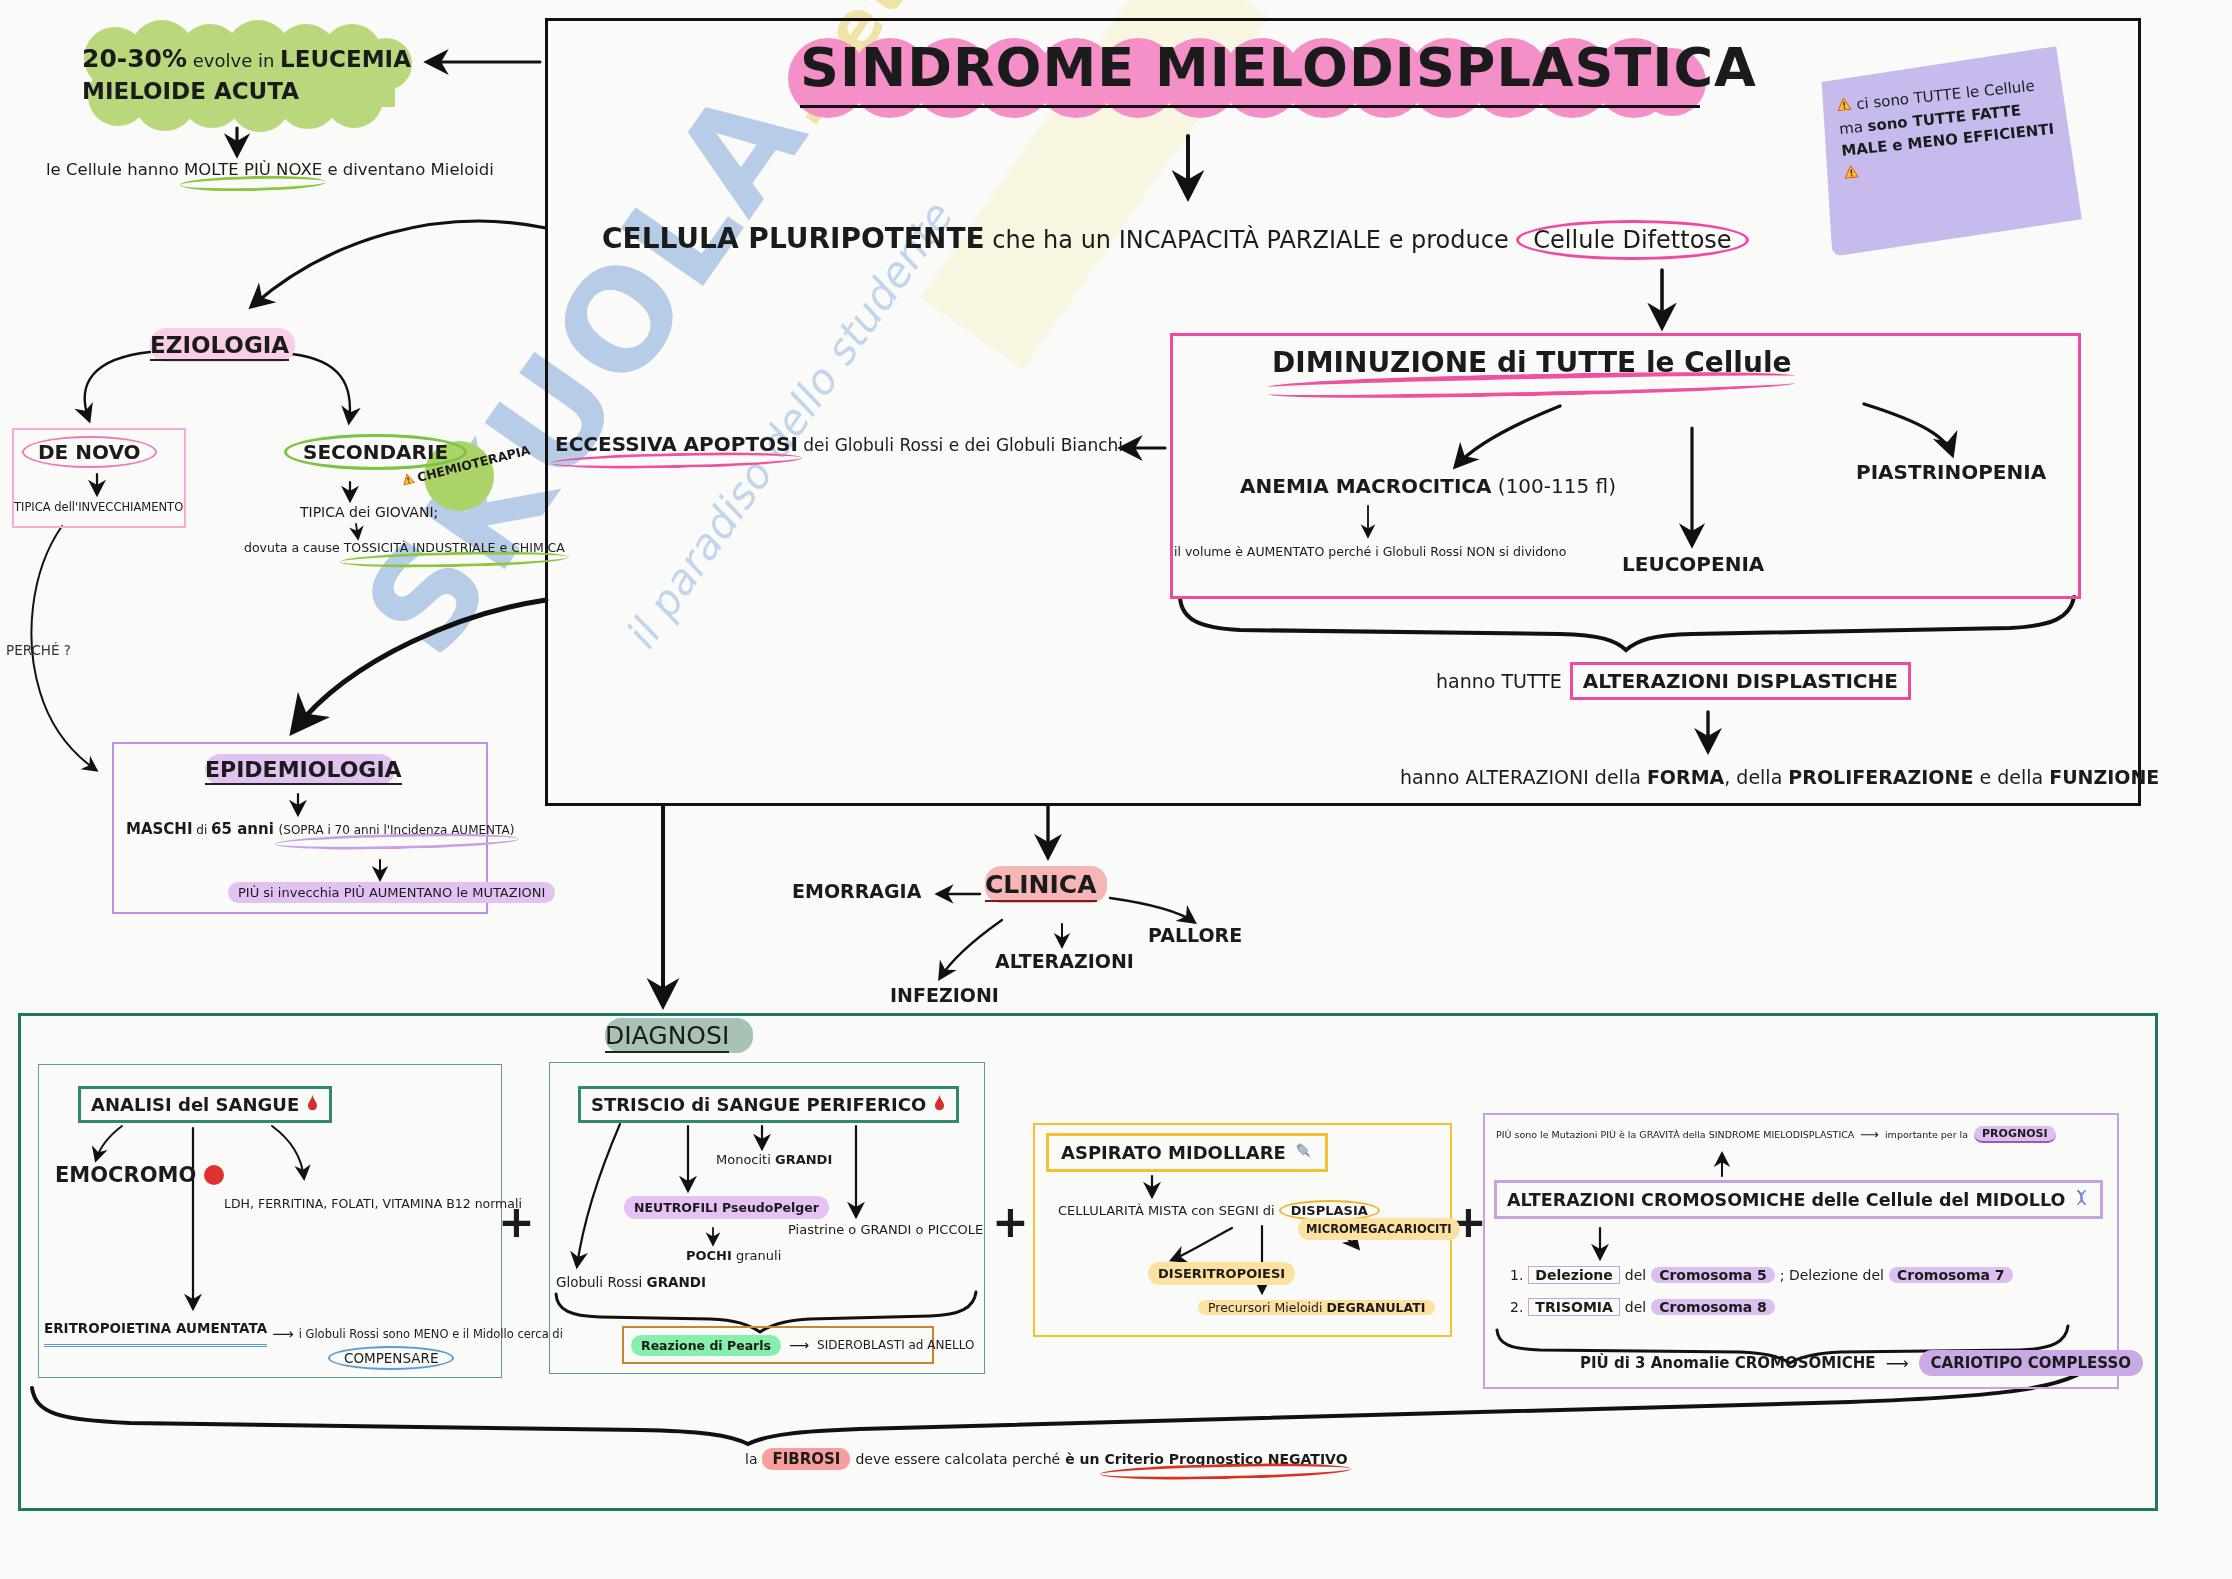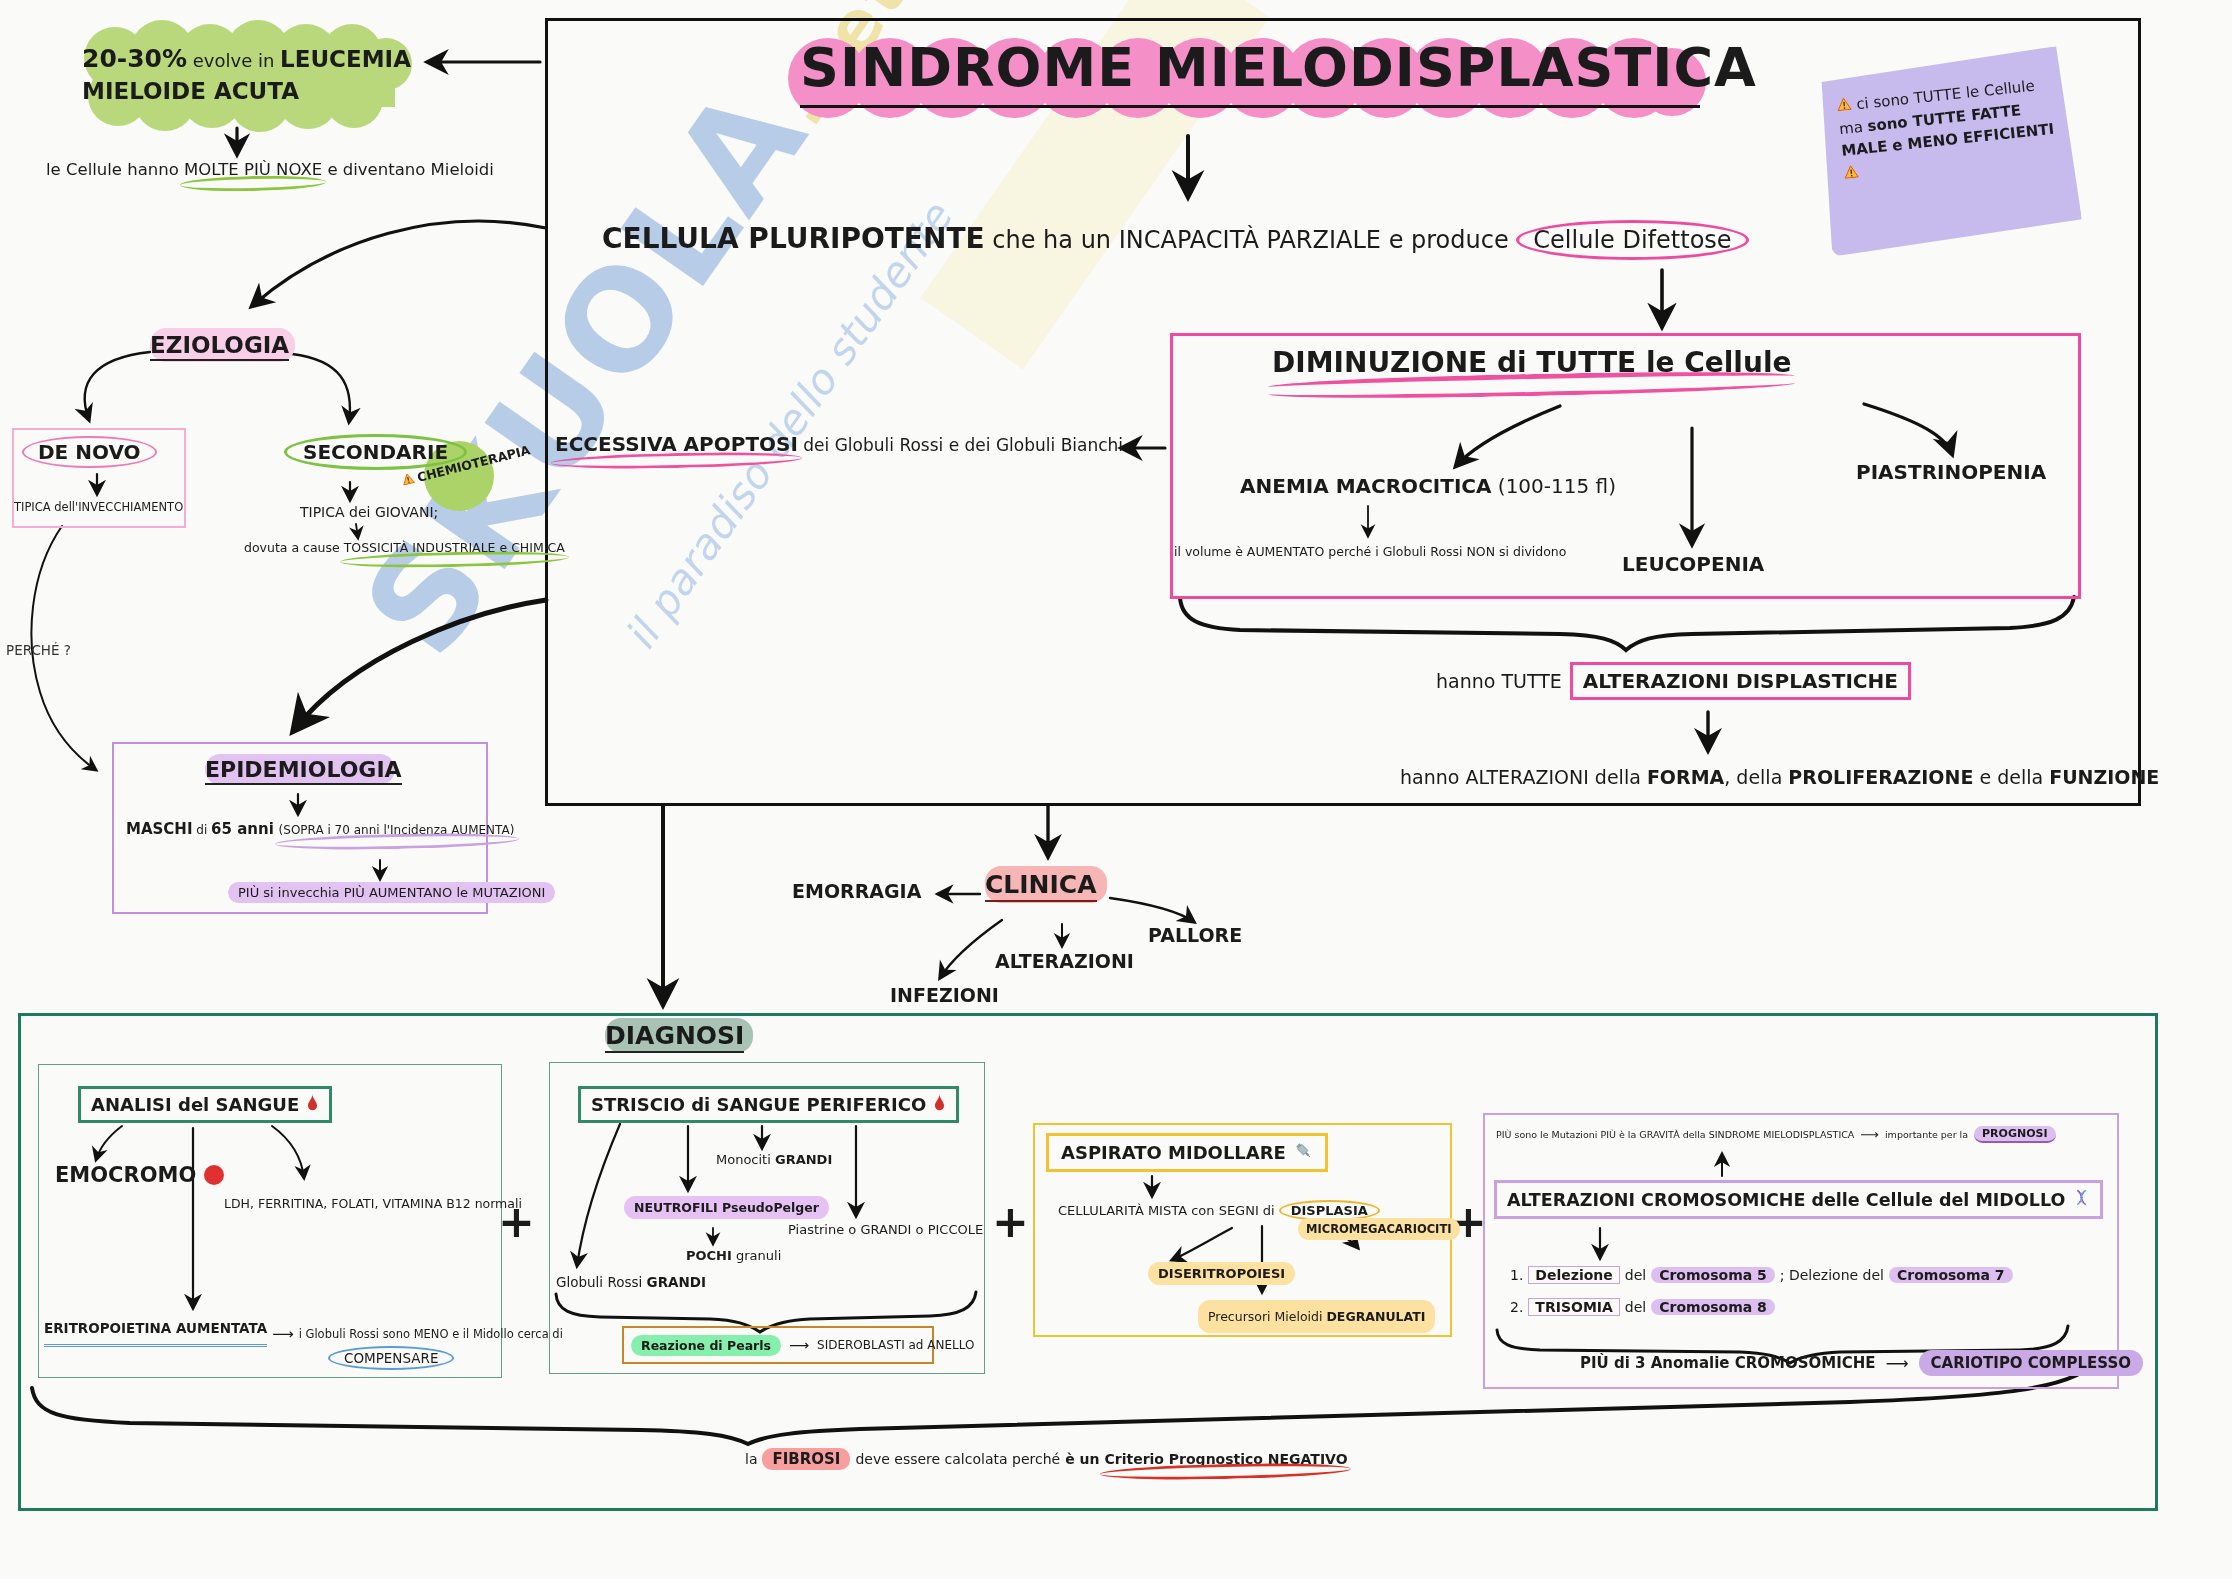--- a/index.html
+++ b/index.html
@@ -242,21 +242,21 @@
   <div class="ab nw" style="left:228px;top:882px;background:#e2c2f0;border-radius:12px;padding:3px 10px;font-size:13px">PIÙ si invecchia PIÙ AUMENTANO le MUTAZIONI</div>
 
   <div class="ab ctr" style="left:985px;top:866px;width:122px;background:#f7b6b6;border-radius:16px;padding:4px 0;font-size:25px;font-weight:bold">
     <span class="u-red">CLINICA</span>
   </div>
   <div class="ab nw b" style="left:792px;top:880px;font-size:19px">EMORRAGIA</div>
   <div class="ab nw b" style="left:890px;top:984px;font-size:19px">INFEZIONI</div>
   <div class="ab nw b" style="left:995px;top:950px;font-size:19px">ALTERAZIONI</div>
   <div class="ab nw b" style="left:1148px;top:924px;font-size:19px">PALLORE</div>
 
-  <div class="ab ctr" style="left:605px;top:1018px;width:148px;background:#a8c3b4;border-radius:16px;padding:3px 0;font-size:25px;font-weight:bold">
+  <div class="ab ctr" style="left:605px;top:1018px;width:148px;background:#a8c3b4;border-radius:16px;padding:3px 0;font-size:25px;font-weight:normal">
     <span class="u-dark">DIAGNOSI</span>
   </div>
 
   <div class="ab b" style="left:498px;top:1196px;font-size:44px">+</div>
   <div class="ab b" style="left:992px;top:1196px;font-size:44px">+</div>
   <div class="ab b" style="left:1450px;top:1196px;font-size:44px">+</div>
 
   <div class="ab fx nw" style="left:78px;top:1086px;border:3px solid #2e8a6a;padding:4px 10px;font-size:18px;font-weight:bold;gap:7px">
     <span>ANALISI del SANGUE</span>
     <span><svg width="13" height="19" viewBox="0 0 20 28">
@@ -310,21 +310,21 @@
             <rect x="11.5" y="21" width="1" height="2.5" fill="#546e7a"></rect>
           </g>
         </svg></span>
   </div>
   <div class="ab fx nw" style="left:1058px;top:1200px;font-size:13px;gap:4px">
     <span>CELLULARITÀ MISTA con SEGNI di </span>
     <span class="circled b" style="border:2.5px solid #f0b429;padding:1px 10px">DISPLASIA</span>
   </div>
   <div class="ab nw b" style="left:1148px;top:1262px;background:#fce1a0;border-radius:12px;padding:4px 10px;font-size:13px">DISERITROPOIESI</div>
   <div class="ab nw b" style="left:1298px;top:1218px;background:#fce1a0;border-radius:12px;padding:4px 8px;font-size:11.5px">MICROMEGACARIOCITI</div>
-  <div class="ab nw" style="left:1198px;top:1300px;background:#fce1a0;border-radius:12px;padding:9px 10px;font-size:12.5px">
+  <div class="ab nw" style="left:1198px;top:1300px;background:#fce1a0;border-radius:12px;padding:0 10px;font-size:12.5px">
     <span>Precursori Mieloidi </span><span class="b">DEGRANULATI</span>
   </div>
 
   <div class="ab fx nw" style="left:1496px;top:1126px;font-size:9.5px;gap:6px">
     <span>PIÙ sono le Mutazioni PIÙ è la GRAVITÀ della SINDROME MIELODISPLASTICA</span>
     <span style="font-size:13px">⟶</span>
     <span>importante per la</span>
     <span class="b u-purp" style="background:#dcbff0;border-radius:10px;padding:1px 8px;font-size:11px">PROGNOSI</span>
   </div>
   <div class="ab fx nw" style="left:1494px;top:1180px;border:3px solid #c9a0e0;padding:6px 10px;font-size:17.5px;font-weight:bold;gap:8px">

